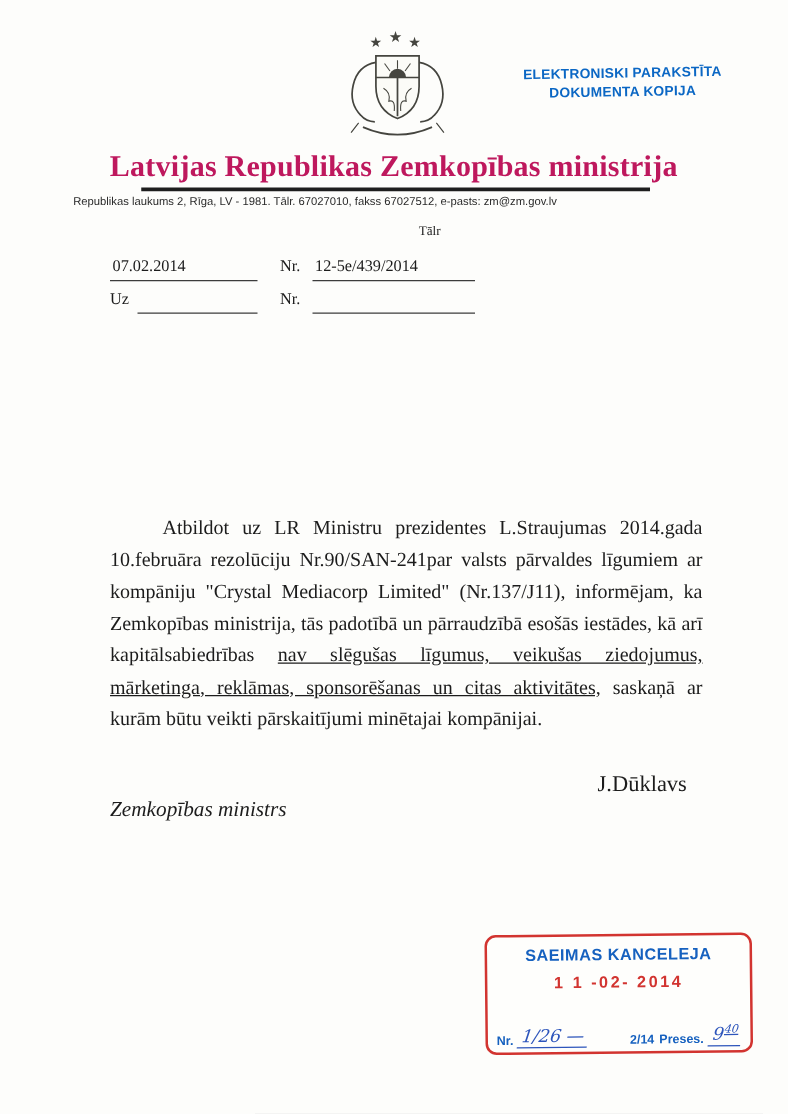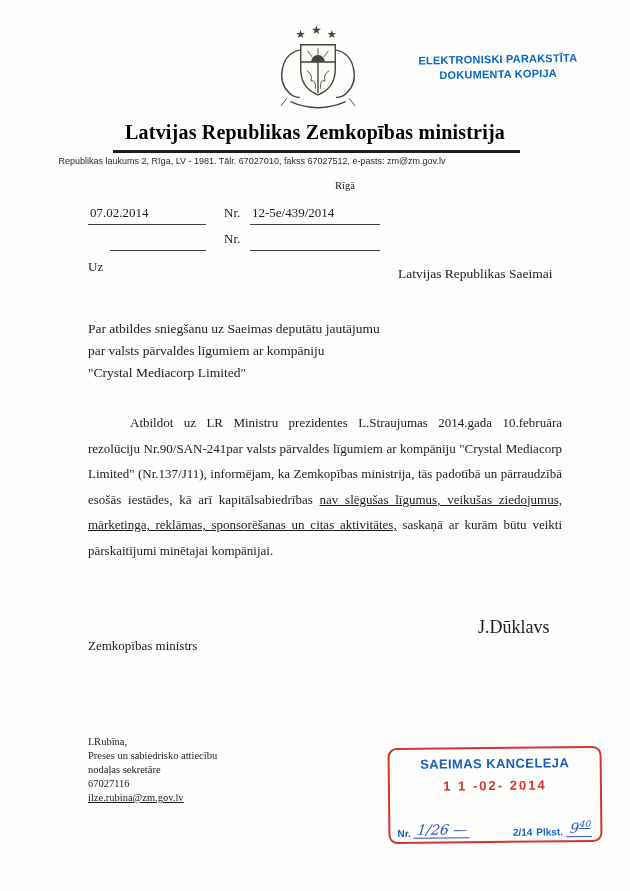--- a/index.html
+++ b/index.html
@@ -12,44 +12,44 @@
 
   
   .estamp{
     left:396px;top:52px;width:204px;text-align:center;
     font-family:"Liberation Sans", sans-serif;font-weight:bold;
     font-size:11px;line-height:15px;color:#0b67c4;transform:rotate(-1deg);
     letter-spacing:.2px;
   }
   .ministry-title{
     left:0;top:121px;width:630px;text-align:center;
-    font-size:20px;font-weight:bold;letter-spacing:.2px;color:#000000;
+    font-size:24px;font-weight:bold;letter-spacing:.2px;color:#be185d;
   }
   .title-rule{left:113px;top:150px;width:407px;height:2.5px;background:#1e1e1e;}
   .address{
     left:0;top:156px;width:504px;text-align:center;
     font-family:"Liberation Sans", sans-serif;font-size:9px;color:#2a2a2a;
   }
   .city{left:335px;top:180px;font-size:10.5px;}
 
   
   .ref-text{font-size:13px;}
   .blank{border-bottom:1px solid #3c3c3c;height:0;}
 
   .recipient{left:398px;top:266px;font-size:13.5px;}
 
   .subject{left:88px;top:318px;width:360px;font-size:13.5px;line-height:22px;}
 
   .body-par{
-    left:88px;top:410px;width:474px;font-size:13px;line-height:25.5px;
+    left:88px;top:410px;width:474px;font-size:16px;line-height:25.5px;
     text-align:justify;text-indent:42px;
   }
   .body-par .u{text-decoration:underline;}
 
-  .sig-title{left:88px;top:638px;font-size:13px;}
+  .sig-title{left:88px;top:638px;font-size:17px;font-style:italic;}
   .sig-name{left:478px;top:617px;font-size:18px;}
 
   .footer-block{left:88px;top:735px;font-size:10.5px;line-height:14px;}
   .footer-block .email{text-decoration:underline;}
 
   
   .stamp{
     left:388px;top:747px;width:210px;height:92px;
     border:2.5px solid #d23430;border-radius:9px;
     font-family:"Liberation Sans", sans-serif;transform:rotate(-.6deg);
@@ -112,60 +112,47 @@
   </div>
 
   <div class="abs estamp">
     <div>ELEKTRONISKI PARAKSTĪTA</div>
     <div>DOKUMENTA KOPIJA</div>
   </div>
 
   <div class="abs ministry-title">Latvijas Republikas Zemkopības ministrija</div>
   <div class="abs title-rule"></div>
   <div class="abs address">Republikas laukums 2, Rīga, LV - 1981. Tālr. 67027010, fakss 67027512, e-pasts: zm@zm.gov.lv</div>
-  <div class="abs city">Rīgā</div>
+  <div class="abs city">Tālr</div>
 
   <div class="abs ref-text" style="left:90px;top:205px;">07.02.2014</div>
   <div class="abs ref-text" style="left:224px;top:205px;">Nr.</div>
   <div class="abs ref-text" style="left:252px;top:205px;">12-5e/439/2014</div>
   <div class="abs blank" style="left:88px;top:224px;width:118px;"></div>
   <div class="abs blank" style="left:250px;top:224px;width:130px;"></div>
 
-  <div class="abs ref-text" style="left:88px;top:231px;margin-top:28px;">Uz</div>
+  <div class="abs ref-text" style="left:88px;top:231px;">Uz</div>
   <div class="abs ref-text" style="left:224px;top:231px;">Nr.</div>
   <div class="abs blank" style="left:110px;top:250px;width:96px;"></div>
   <div class="abs blank" style="left:250px;top:250px;width:130px;"></div>
 
-  <div class="abs recipient">Latvijas Republikas Saeimai</div>
 
-  <div class="abs subject">
-    <div>Par atbildes sniegšanu uz Saeimas deputātu jautājumu</div>
-    <div>par valsts pārvaldes līgumiem ar kompāniju</div>
-    <div>"Crystal Mediacorp Limited"</div>
-  </div>
 
   <div class="abs body-par"><span>Atbildot uz LR Ministru prezidentes L.Straujumas 2014.gada 10.februāra rezolūciju Nr.90/SAN-241par valsts pārvaldes līgumiem ar kompāniju "Crystal Mediacorp Limited" (Nr.137/J11), informējam, ka Zemkopības ministrija, tās padotībā un pārraudzībā esošās iestādes, kā arī kapitālsabiedrības </span><span class="u">nav slēgušas līgumus, veikušas ziedojumus, mārketinga, reklāmas, sponsorēšanas un citas aktivitātes,</span><span> saskaņā ar kurām būtu veikti pārskaitījumi minētajai kompānijai.</span></div>
 
   <div class="abs sig-title">Zemkopības ministrs</div>
   <div class="abs sig-name">J.Dūklavs</div>
 
-  <div class="abs footer-block">
-    <div>I.Rubīna,</div>
-    <div>Preses un sabiedrisko attiecību</div>
-    <div>nodaļas sekretāre</div>
-    <div>67027116</div>
-    <div class="email">ilze.rubina@zm.gov.lv</div>
-  </div>
 
   <div class="abs stamp">
     <div class="stamp-title">SAEIMAS KANCELEJA</div>
     <div class="stamp-date">1 1 -02- 2014</div>
     <div class="stamp-row">
       <span class="printed">Nr.</span>
       <span class="hand">1/26 —</span>
       <span class="grow"></span>
       <span class="printed">2/14</span>
-      <span class="printed">Plkst.</span>
+      <span class="printed">Preses.</span>
       <span class="hand"><span>9</span><sup>40</sup></span>
     </div>
   </div>
 
 </div>
 
 </body></html>

